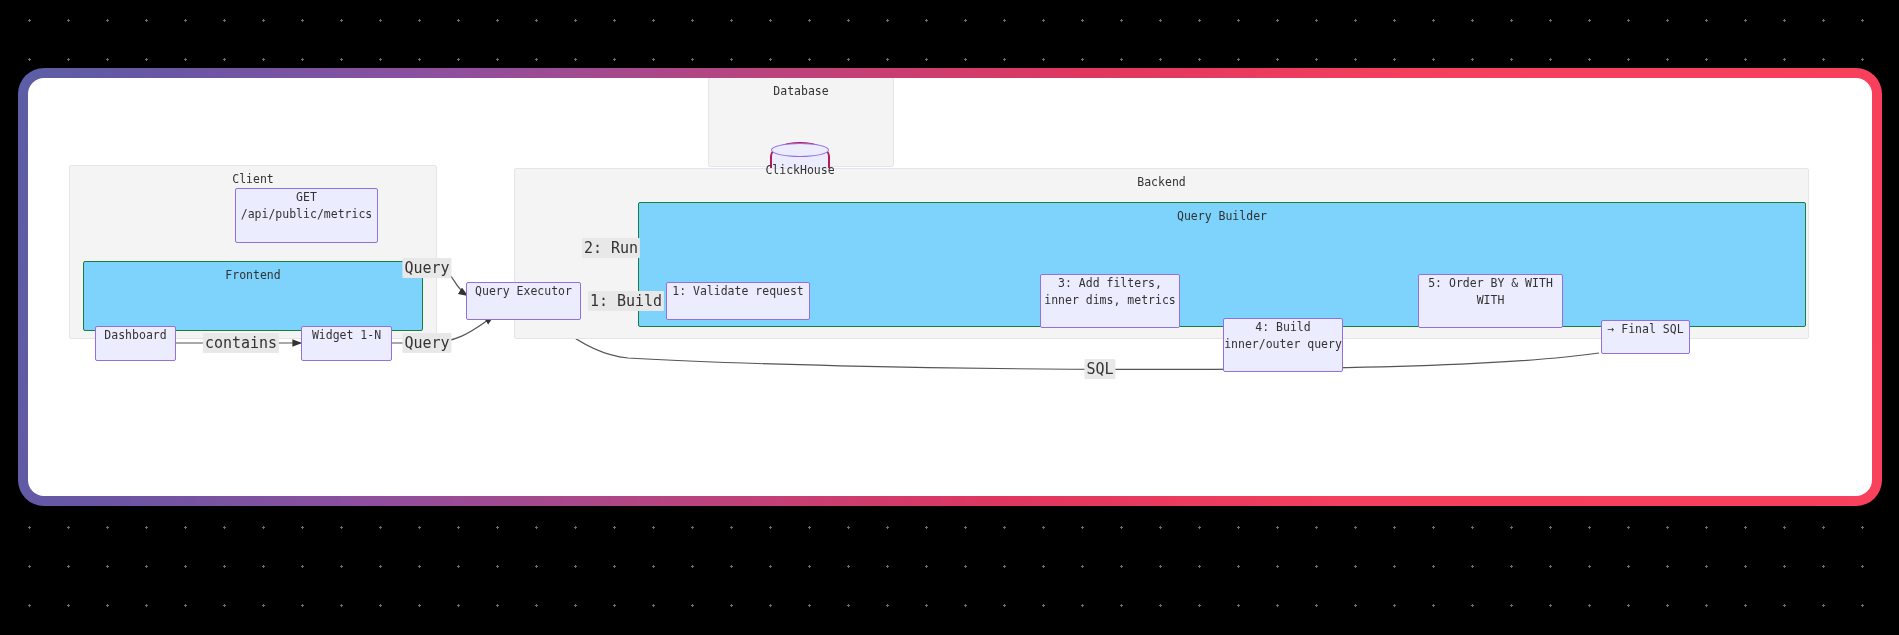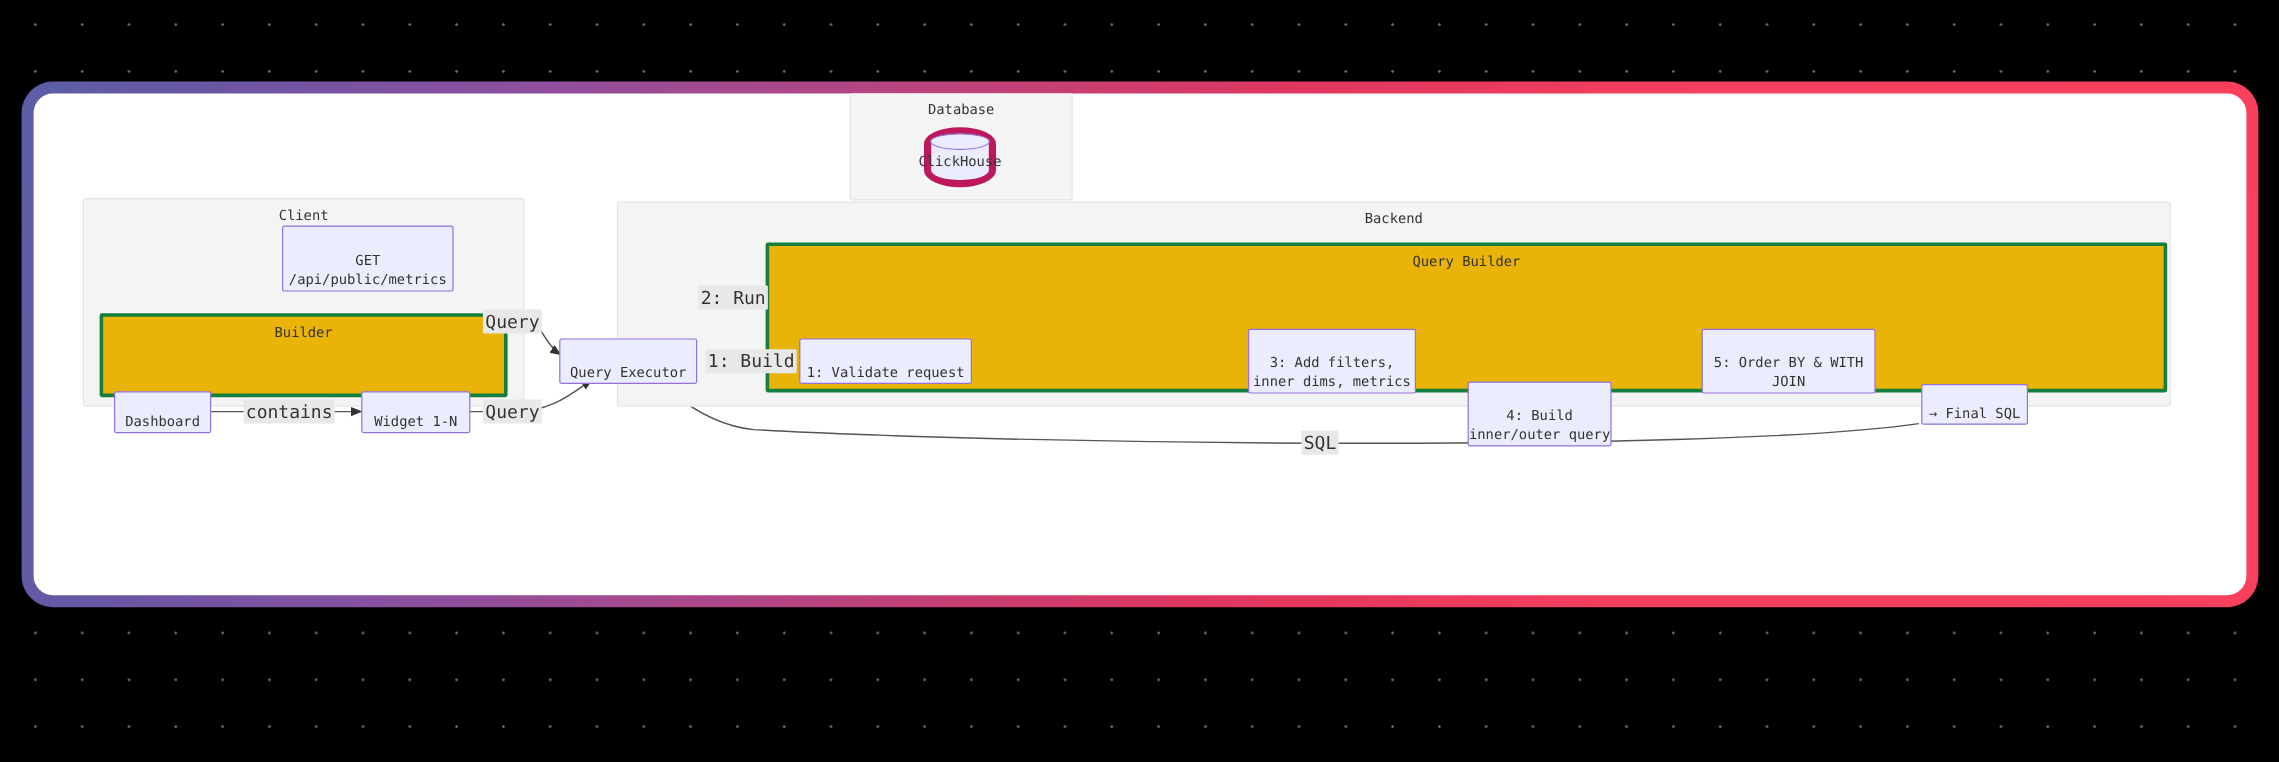--- a/index.html
+++ b/index.html
@@ -70,22 +70,22 @@
   .cluster {
     position: absolute;
     box-sizing: border-box;
     border-radius: 2px;
   }
   .cluster-grey {
     background: #f4f4f4;
     border: 1px solid #e4e4ec;
   }
   .cluster-yellow {
-    background: #eab308;
-    border: 3px solid #15803d;
+    background: #7dd3fc;
+    border: 1px solid #15803d;
   }
   .cluster-title {
     position: absolute;
     left: 0;
     right: 0;
     text-align: center;
     font-size: 11.5px;
     color: #333333;
     letter-spacing: 0px;
     white-space: nowrap;
@@ -94,44 +94,45 @@
   
   .node {
     position: absolute;
     box-sizing: border-box;
     background: #ececff;
     border: 1px solid #9370db;
     border-radius: 2px;
     display: flex;
     flex-direction: column;
     align-items: center;
-    justify-content: flex-end;
+    justify-content: flex-start;
     font-size: 11.5px;
     color: #333333;
     line-height: 1.45;
     text-align: center;
     white-space: nowrap;
   }
   .node .l2 { display: block; }
 
   
   .db-node {
     position: absolute;
     box-sizing: border-box;
     width: 60px;
     height: 50px;
     background: #ececff;
-    border: 6px solid #be185d;
+    border: 2px solid #be185d;
     border-radius: 50% / 14px;
     display: flex;
     align-items: center;
     justify-content: center;
     font-size: 11.5px;
     color: #333333;
     white-space: nowrap;
+    margin-top: 36px;
   }
   .db-node::before {
     content: "";
     position: absolute;
     left: -1px;
     right: -1px;
     top: -1px;
     height: 14px;
     border: 1px solid #9370db;
     border-radius: 50%;
@@ -207,21 +208,21 @@
       <div class="cluster cluster-grey" style="left:41px; top:87px; width:368px; height:174px;">
         <div class="cluster-title" style="top:6px;">Client</div>
       </div>
 
       <div class="node" style="left:207px; top:110px; width:143px; height:55px;">
         <span class="l2">GET</span>
         <span class="l2">/api/public/metrics</span>
       </div>
 
       <div class="cluster cluster-yellow" style="left:55px; top:183px; width:340px; height:70px;">
-        <div class="cluster-title" style="top:6px;">Builder</div>
+        <div class="cluster-title" style="top:6px;">Frontend</div>
       </div>
 
       <div class="node" style="left:67px; top:248px; width:81px; height:35px;">
         <span>Dashboard</span>
       </div>
 
       <div class="node" style="left:273px; top:248px; width:91px; height:35px;">
         <span>Widget 1-N</span>
       </div>
 
@@ -247,21 +248,21 @@
         <span class="l2">inner dims, metrics</span>
       </div>
 
       <div class="node" style="left:1195px; top:196px; width:120px; height:54px;margin-top:44px;">
         <span class="l2">4: Build</span>
         <span class="l2">inner/outer query</span>
       </div>
 
       <div class="node" style="left:1358px; top:196px; width:145px; height:54px;margin-left:32px;">
         <span class="l2">5: Order BY &amp; WITH</span>
-        <span class="l2">JOIN</span>
+        <span class="l2">WITH</span>
       </div>
 
       <div class="node" style="left:1573px; top:242px; width:89px; height:34px;">
         <span>→ Final SQL</span>
       </div>
 
       <div class="edge-label" style="left:213px; top:265px;">contains</div>
 
       <div class="edge-label" style="left:399px; top:190px;">Query</div>
 

